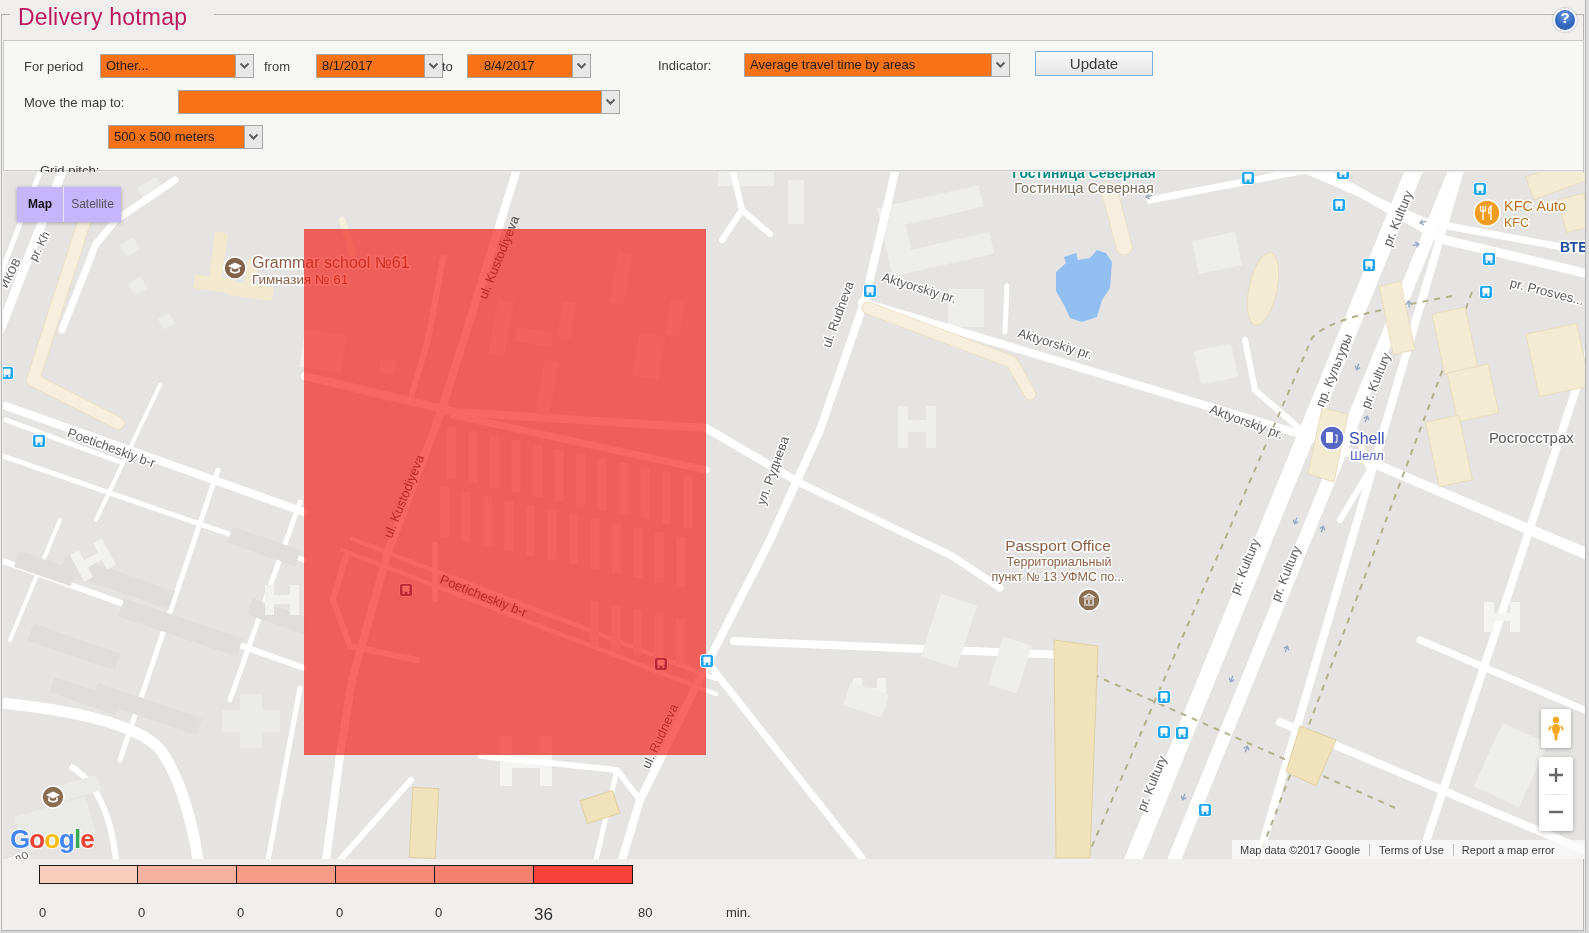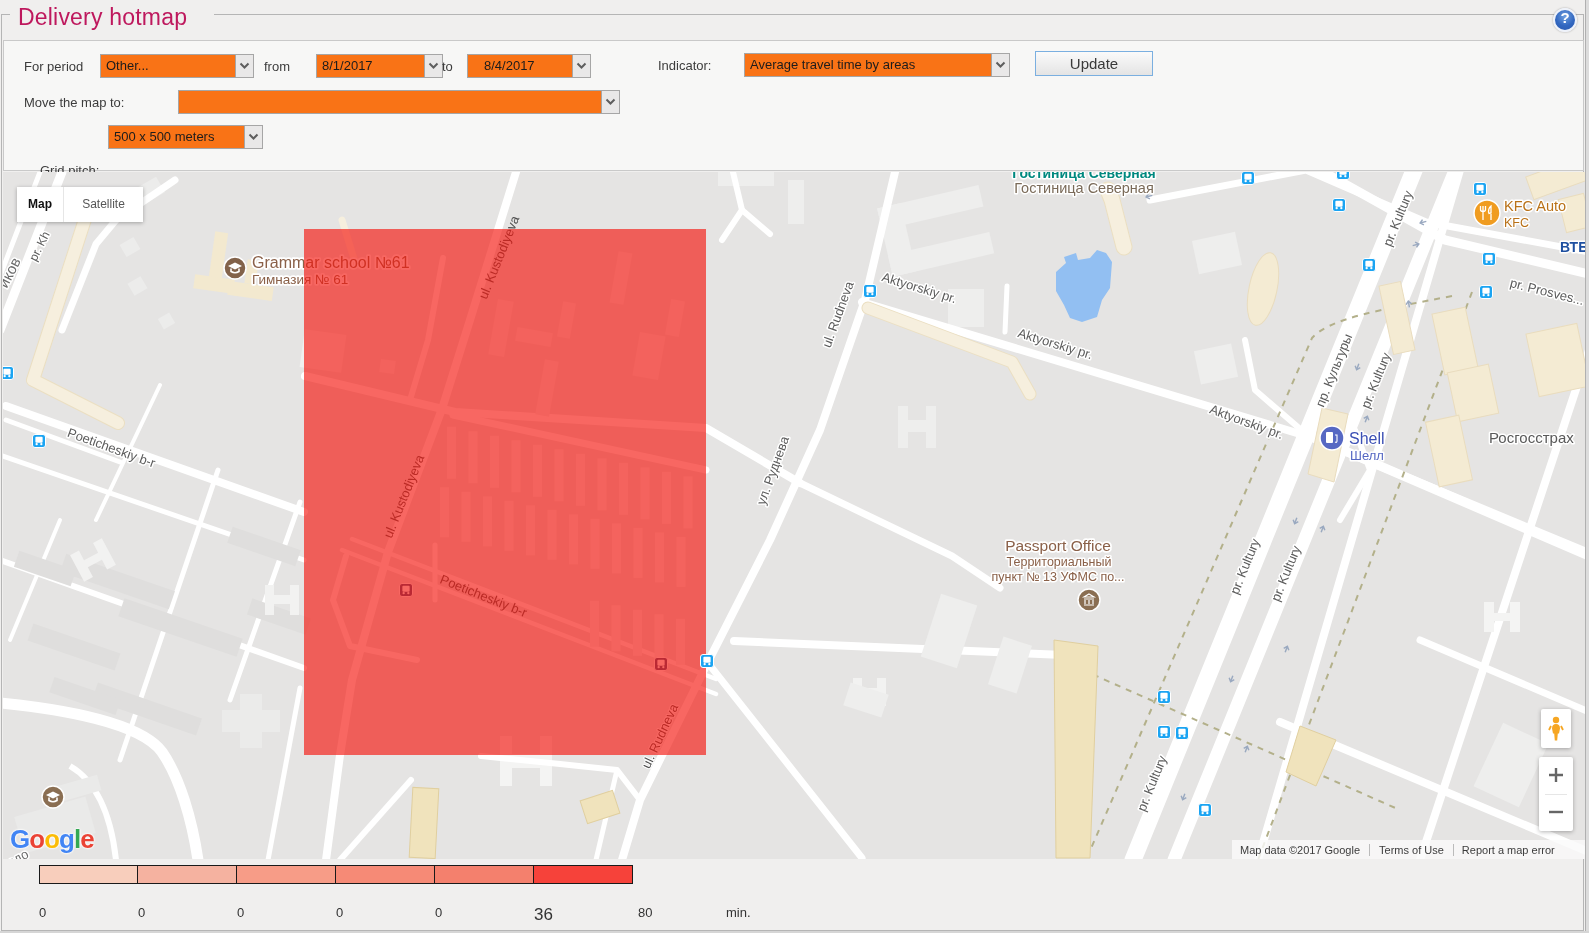--- a/index.html
+++ b/index.html
@@ -522,21 +522,21 @@
 <rect x="304" y="229" width="402" height="526" fill="rgba(245,25,16,0.66)"></rect>
 
 <g transform="translate(700.5 654.5)">
       <rect x="0" y="0" width="13" height="13" rx="2.5" fill="#1ba4f2" stroke="#ffffff" stroke-width="1"></rect>
       <rect x="2.86" y="2.34" width="7.280000000000001" height="5.8500000000000005" rx="1" fill="#ffffff"></rect>
       <circle cx="4.16" cy="9.62" r="1.17" fill="#fff"></circle>
       <circle cx="8.84" cy="9.62" r="1.17" fill="#fff"></circle>
     </g>
   </svg>
 
-<div class="abs" style="left:17px;top:187px;width:126px;height:35px;background:#ffffff;box-shadow:0 1px 4px rgba(0,0,0,0.3);display:flex;">
+<div class="abs" style="left:17px;top:187px;width:104px;height:35px;background:#c4b5fd;box-shadow:0 1px 4px rgba(0,0,0,0.3);display:flex;">
 <div style="width:46px;text-align:center;line-height:35px;font-size:12px;font-weight:bold;color:#111;border-right:1px solid #e6e6e6;">Map</div>
 <div style="flex:1;text-align:center;line-height:35px;font-size:12px;color:#565656;">Satellite</div>
   </div>
 
 <div class="abs" style="left:10px;top:824px;font-size:26px;font-weight:bold;letter-spacing:-1px;text-shadow:0 0 2px #fff,0 0 2px #fff,0 0 3px #fff;">
 <span style="color:#4285f4;">G</span><span style="color:#ea4335;">o</span><span style="color:#fbbc05;">o</span><span style="color:#4285f4;">g</span><span style="color:#34a853;">l</span><span style="color:#ea4335;">e</span></div>
 
 <div class="abs" style="left:1232px;top:840px;width:353px;height:19px;background:rgba(250,250,250,0.82);font-size:11px;color:#3c3c3c;display:flex;align-items:center;">
 <span style="padding:0 9px 0 8px;">Map data ©2017 Google</span>
     <span style="border-left:1px solid #bbb;padding:0 9px;">Terms of Use</span>

